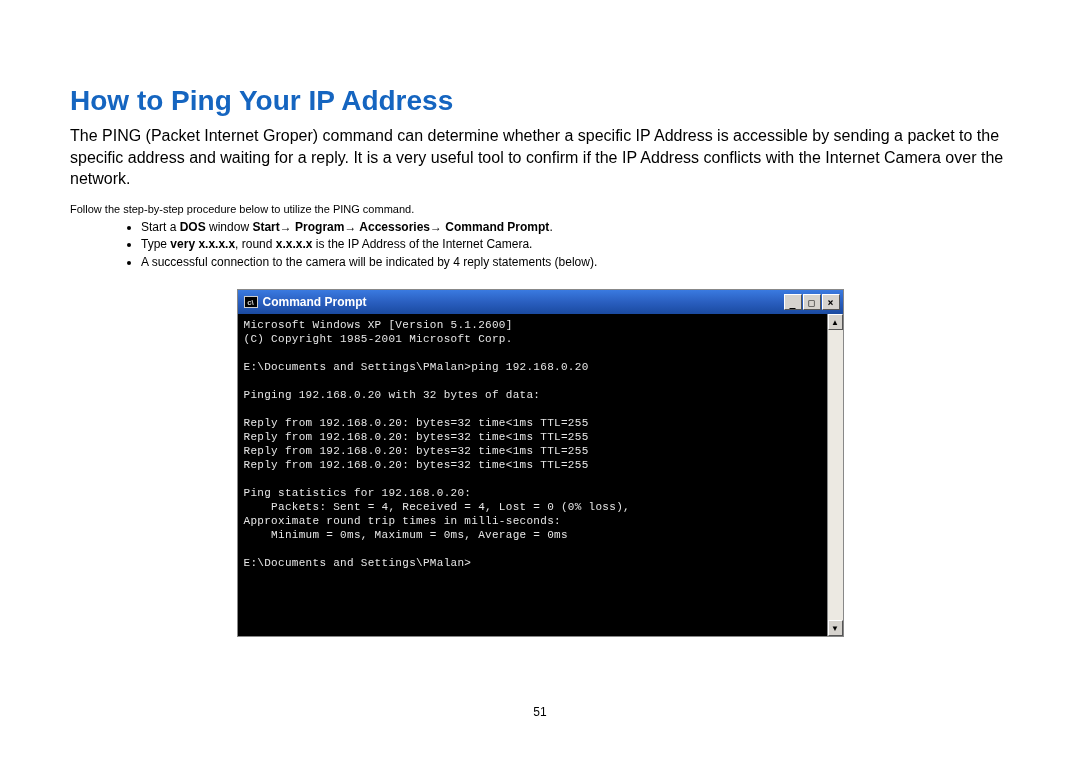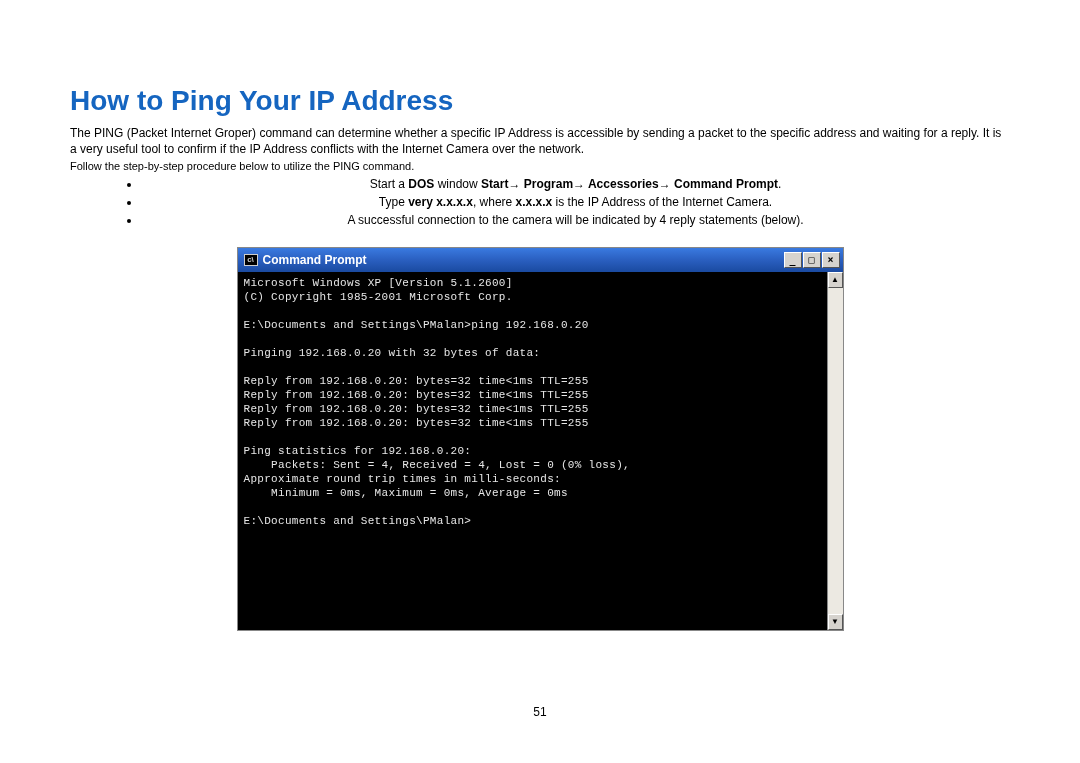--- a/index.html
+++ b/index.html
@@ -11,39 +11,39 @@
       padding: 85px 70px 0 70px;
       position: relative;
     }
     .title {
       color: #1565c0;
       font-size: 28px;
       font-weight: bold;
       margin-bottom: 8px;
     }
     .intro {
-      font-size: 12px;
+      font-size: 16px;
       line-height: 1.35;
       color: #000;
-      margin-bottom: 2px;
+      margin-bottom: 12px;
     }
     .follow {
       font-size: 11px;
       line-height: 1.35;
       color: #000;
       margin-bottom: 2px;
     }
     ul.steps {
       list-style: disc;
       margin-left: 71px;
       font-size: 12px;
       line-height: 1.4;
       color: #000;
     }
-    ul.steps li { margin-bottom: 1px; text-align: center; }
+    ul.steps li { margin-bottom: 1px; }
     .bold { font-weight: bold; }
     .arrow { font-family: Arial; }
     .cmd-wrapper {
       width: 607px;
       margin: 18px auto 0 auto;
       border: 1px solid #888;
     }
     .titlebar {
       height: 24px;
       background: linear-gradient(to bottom, #3a7ae0 0%, #2a5fc0 50%, #1a4aa0 100%);
@@ -72,21 +72,21 @@
       border-bottom-color: #555;
       font-size: 10px;
       font-family: "Lucida Console", monospace;
       display: flex; align-items: center; justify-content: center;
       color: #000;
       font-weight: bold;
     }
     .terminal-area {
       display: flex;
       background: #000;
-      height: 358px;
+      height: 322px;
     }
     .terminal {
       flex: 1;
       background: #000;
       color: #e6e6e6;
       font-family: "Lucida Console", "Courier New", monospace;
       font-size: 11px;
       line-height: 14px;
       padding: 4px 6px;
       white-space: pre;
@@ -124,21 +124,21 @@
 <h1 class="title">How to Ping Your IP Address</h1>
 
 <p class="intro">The PING (Packet Internet Groper) command can determine whether a specific IP Address is accessible by sending a packet to the specific address and waiting for a reply. It is a very useful tool to confirm if the IP Address conflicts with the Internet Camera over the network.</p>
 <p class="follow">Follow the step-by-step procedure below to utilize the PING command.</p>
 
 <ul class="steps">
   <li>
     <span>Start a </span><span class="bold">DOS</span><span> window </span><span class="bold">Start</span><span class="bold arrow">→</span><span class="bold"> Program</span><span class="bold arrow">→</span><span class="bold"> Accessories</span><span class="bold arrow">→</span><span class="bold"> Command Prompt</span><span>.</span>
   </li>
   <li>
-    <span>Type </span><span class="bold">very x.x.x.x</span><span>, where </span><span class="bold">x.x.x.x</span><span> is the IP Address of the Internet Camera.</span>
+    <span>Type </span><span class="bold">very x.x.x.x</span><span>, round </span><span class="bold">x.x.x.x</span><span> is the IP Address of the Internet Camera.</span>
   </li>
   <li>A successful connection to the camera will be indicated by 4 reply statements (below).</li>
 </ul>
 
 <div class="cmd-wrapper">
   <div class="titlebar">
     <div class="icon-box">c\</div>
     <div class="ttext">Command Prompt</div>
     <div class="win-btns">
       <div class="win-btn">_</div>

